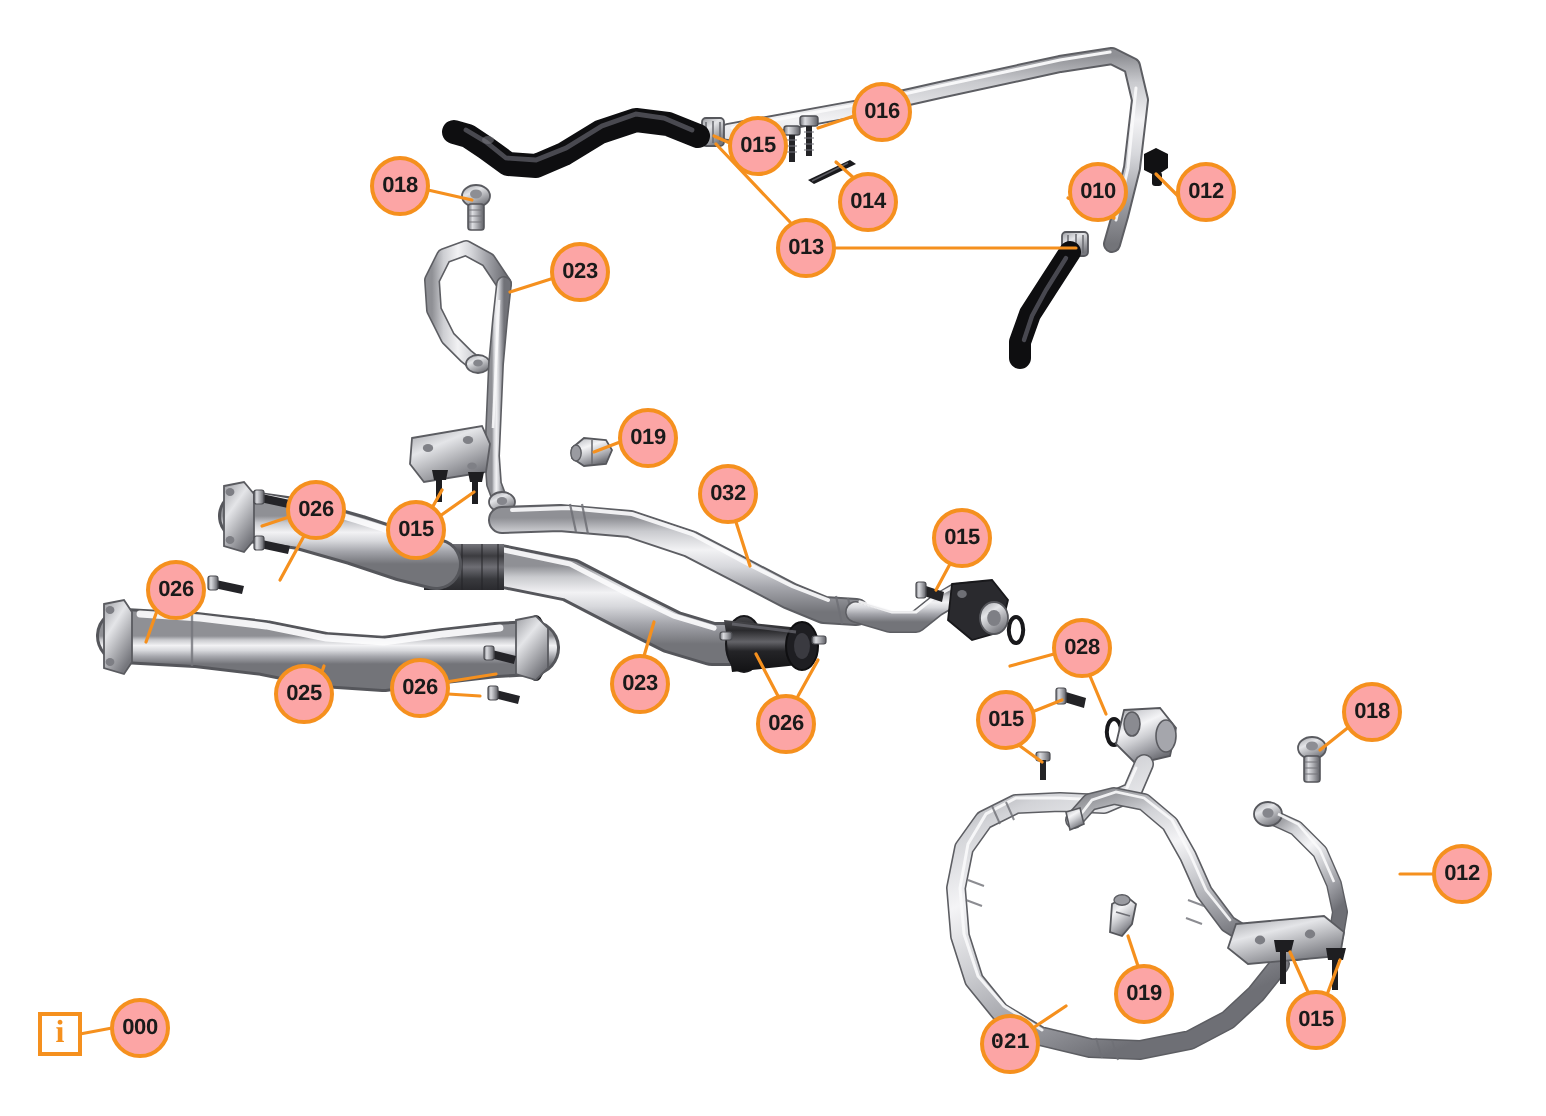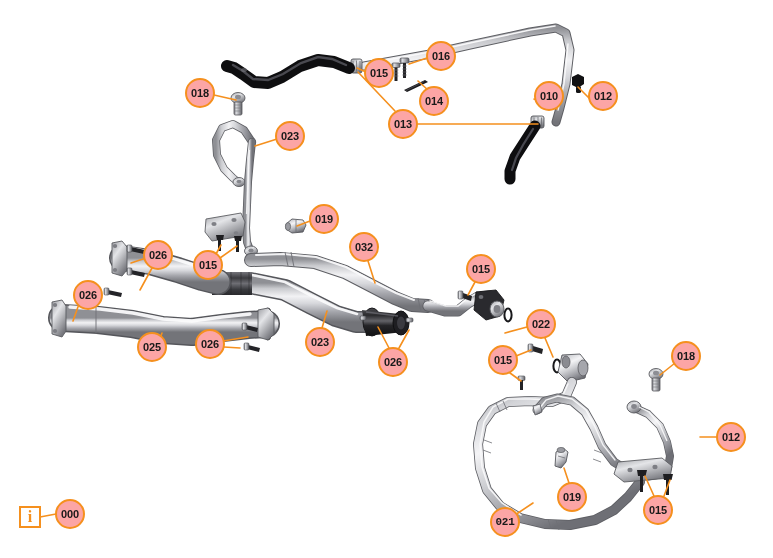--- a/index.html
+++ b/index.html
@@ -412,21 +412,21 @@
       <div class="callout" style="left: 324px; top: 219px;">019</div>
       <div class="callout" style="left: 364px; top: 247px;">032</div>
       <div class="callout" style="left: 158px; top: 255px;">026</div>
       <div class="callout" style="left: 88px; top: 295px;">026</div>
       <div class="callout" style="left: 208px; top: 265px;">015</div>
       <div class="callout" style="left: 210px; top: 344px;">026</div>
       <div class="callout" style="left: 320px; top: 342px;">023</div>
       <div class="callout" style="left: 152px; top: 347px;">025</div>
       <div class="callout" style="left: 393px; top: 362px;">026</div>
       <div class="callout" style="left: 481px; top: 269px;">015</div>
-      <div class="callout" style="left: 541px; top: 324px;">022</div>
+      <div class="callout" style="left: 541px; top: 324px;">028</div>
       <div class="callout" style="left: 503px; top: 360px;">015</div>
       <div class="callout" style="left: 686px; top: 356px;">018</div>
       <div class="callout" style="left: 731px; top: 437px;">012</div>
       <div class="callout" style="left: 572px; top: 497px;">019</div>
       <div class="callout" style="left: 658px; top: 510px;">015</div>
       <div class="callout" style="left: 505px; top: 522px; font-family: Liberation Mono, monospace;">021</div>
     </div>
 
 </div>
 

